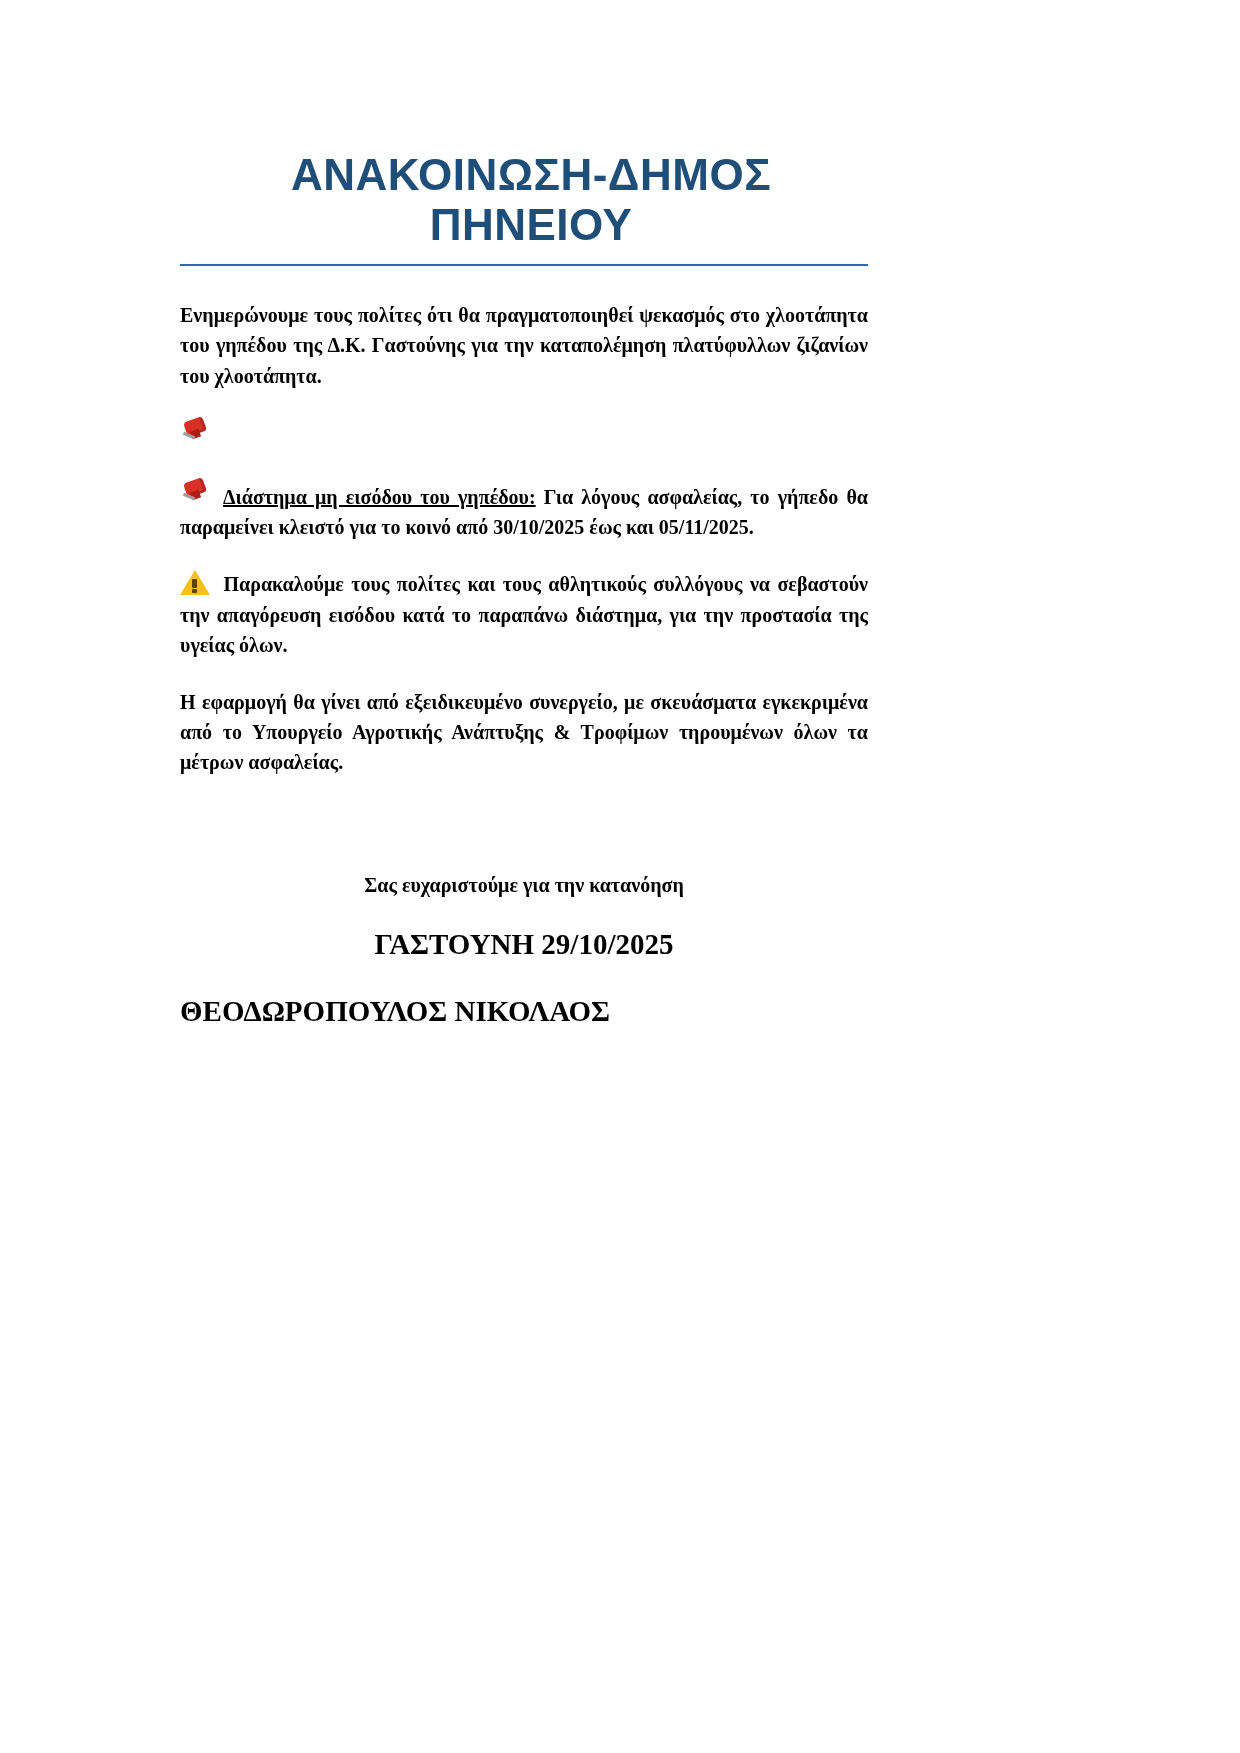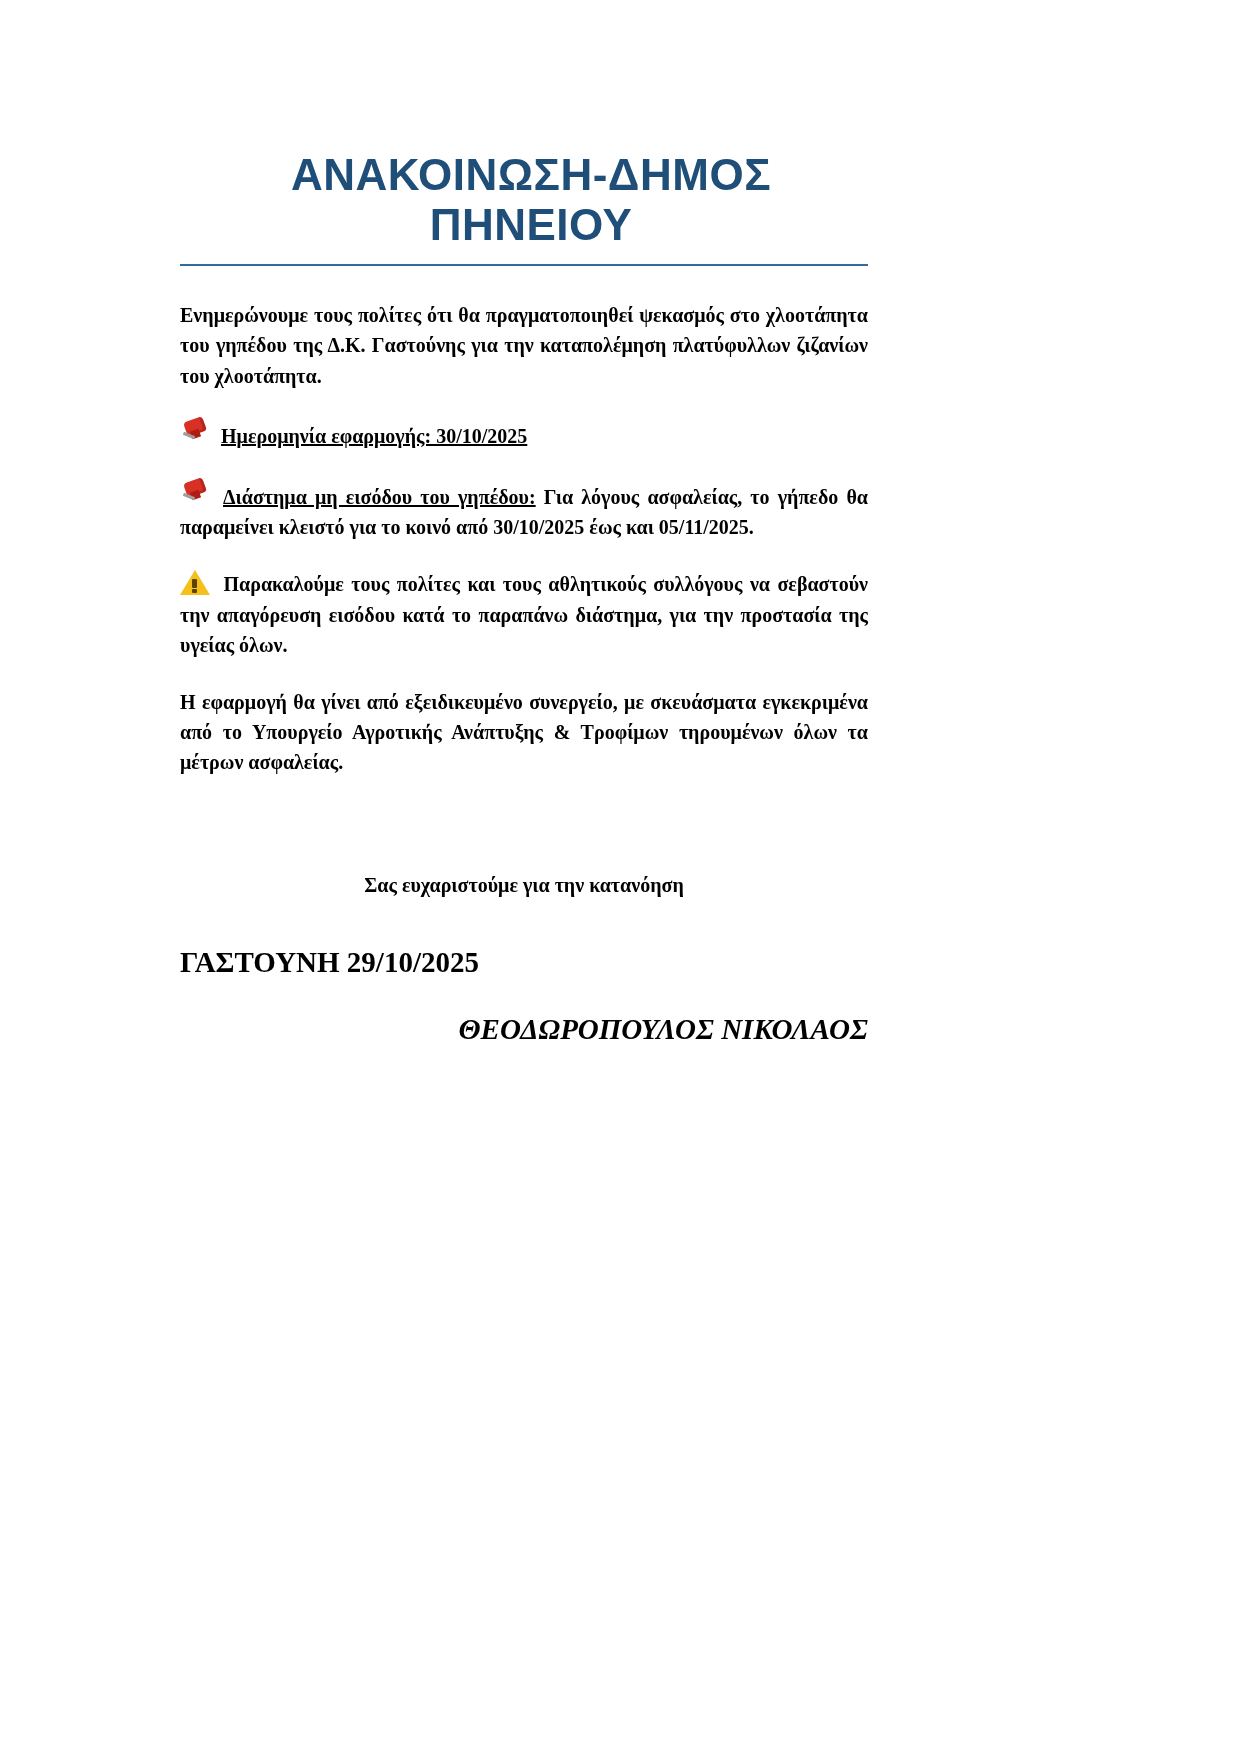--- a/index.html
+++ b/index.html
@@ -123,50 +123,49 @@
   .underline-lead {
     text-decoration: underline;
   }
   .thanks {
     text-align: center;
     font-size: 20px;
     font-weight: bold;
     margin: 96px 0 0 0;
   }
   .sign-block {
-    margin-top: 44px;
+    text-align: center;
+    margin-top: 26px;
   }
   .sign-block .line {
     font-size: 29px;
     font-weight: bold;
     line-height: 1.45;
   }
   .sign-name {
-    text-align: right;
+    text-align: left;
     font-size: 29px;
     font-weight: bold;
     margin-top: 30px;
-    font-style: italic;
   }
 </style>
 </head>
 <body>
 
 <div class="page">
 
   <h1 class="doc-title">ΑΝΑΚΟΙΝΩΣΗ-ΔΗΜΟΣ ΠΗΝΕΙΟΥ</h1>
   <hr class="title-rule">
 
   <p class="body-text plain">Ενημερώνουμε τους πολίτες ότι θα πραγματοποιηθεί ψεκασμός στο χλοοτάπητα του γηπέδου της Δ.Κ. Γαστούνης για την καταπολέμηση πλατύφυλλων ζιζανίων του χλοοτάπητα.</p>
 
   <p class="body-text">
     <span class="pin">
       <span class="head"></span><span class="neck"></span><span class="needle"></span>
     </span>
-    <span class="underline-lead">Ημερομηνία εφαρμογής: 30/10/2025</span>
   </p>
 
   <p class="body-text">
     <span class="pin">
       <span class="head"></span><span class="neck"></span><span class="needle"></span>
     </span>
     <span class="underline-lead">Διάστημα μη εισόδου του γηπέδου:</span>
     <span>Για λόγους ασφαλείας, το γήπεδο θα παραμείνει κλειστό για το κοινό από 30/10/2025 έως και 05/11/2025.</span>
   </p>
 

